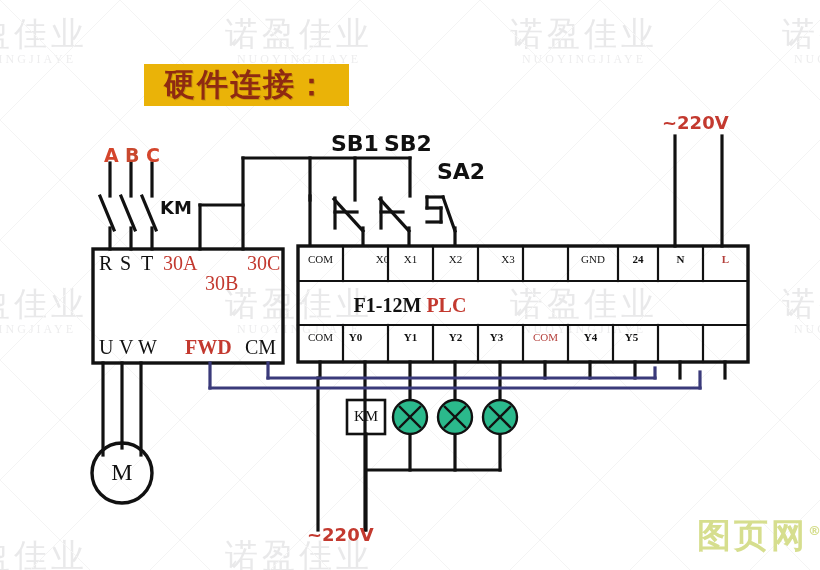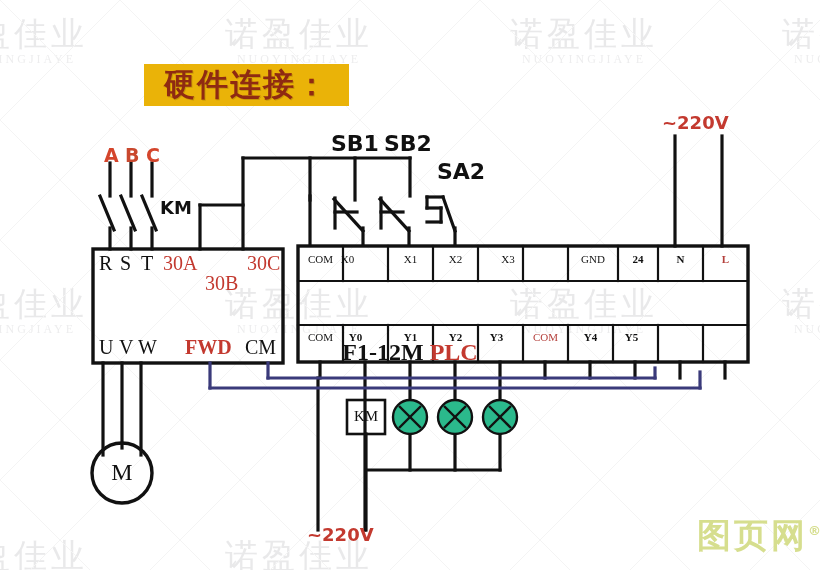--- a/index.html
+++ b/index.html
@@ -41,21 +41,21 @@
   .lbl{position:absolute;white-space:nowrap;}
   .lbl-black{color:#111;}
   .lbl-red{color:#c3392f;}
 
   .phase{font-family:"DejaVu Sans", sans-serif;font-weight:bold;font-size:19px;letter-spacing:7px;}
   .km-tag{font-family:"DejaVu Sans", sans-serif;font-weight:bold;font-size:18px;}
   .sw-tag{font-family:"DejaVu Sans", sans-serif;font-weight:bold;font-size:22px;}
   .volt{font-family:"DejaVu Sans", sans-serif;font-weight:bold;font-size:18px;color:#c3392f;}
   .term-serif{font-family:"Liberation Serif", serif;font-size:20px;font-weight:normal;}
   .term-serif-b{font-family:"Liberation Serif", serif;font-size:20px;font-weight:bold;}
-  .plc-title{font-family:"Liberation Serif", serif;font-weight:bold;font-size:24px;margin-top:45px;}
+  .plc-title{font-family:"Liberation Serif", serif;font-weight:bold;font-size:20px;}
   .cell-txt{
     font-family:"Liberation Serif", serif;
     font-size:11px;
     text-align:center;
     color:#111;
   }
   .cell-txt.b{font-weight:bold;}
   .cell-txt.red{color:#b4403c;}
   .box-label{
     font-family:"Liberation Serif", serif;
@@ -317,21 +317,21 @@
     <span>FWD</span></div>
   <div class="lbl term-serif lbl-black" style="left:245px;top:336px;">
     <span>CM</span></div>
 
   <div class="lbl plc-title" style="left:0;top:294px;width:820px;text-align:center;">
     <span class="lbl-black">F1-12M</span><span>&nbsp;</span><span class="lbl-red">PLC</span>
   </div>
 
   <div class="cell-txt" style="position:absolute;left:298px;top:253px;width:45px;">
     <span>COM</span></div>
-  <div class="cell-txt" style="position:absolute;left:325px;top:253px;width:45px;">
+  <div class="cell-txt" style="position:absolute;left:360px;top:253px;width:45px;">
     <span>X0</span></div>
   <div class="cell-txt" style="position:absolute;left:388px;top:253px;width:45px;">
     <span>X1</span></div>
   <div class="cell-txt" style="position:absolute;left:433px;top:253px;width:45px;">
     <span>X2</span></div>
   <div class="cell-txt" style="position:absolute;left:478px;top:253px;width:60px;">
     <span>X3</span></div>
   <div class="cell-txt" style="position:absolute;left:523px;top:253px;width:45px;">
     <span></span></div>
   <div class="cell-txt" style="position:absolute;left:568px;top:253px;width:50px;">

